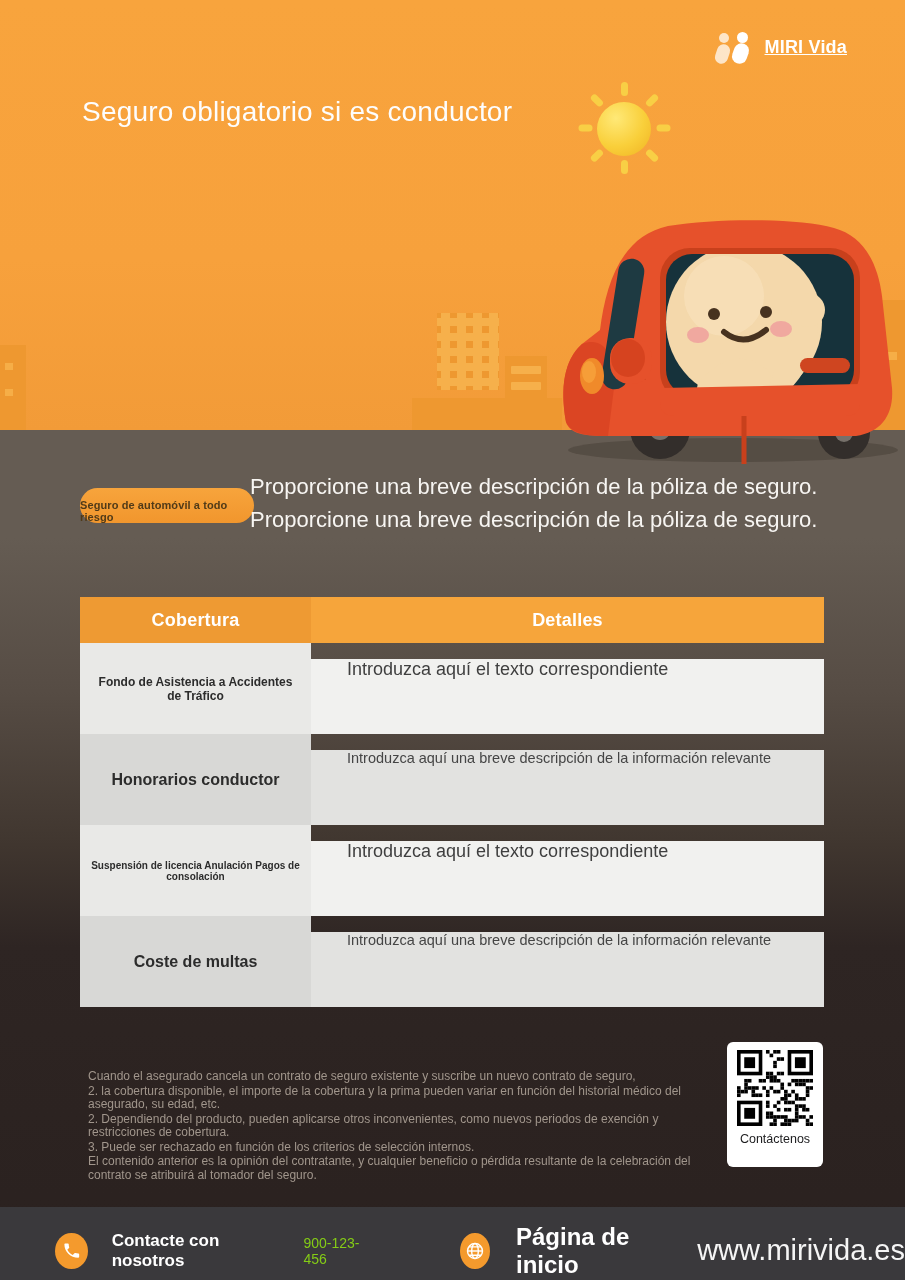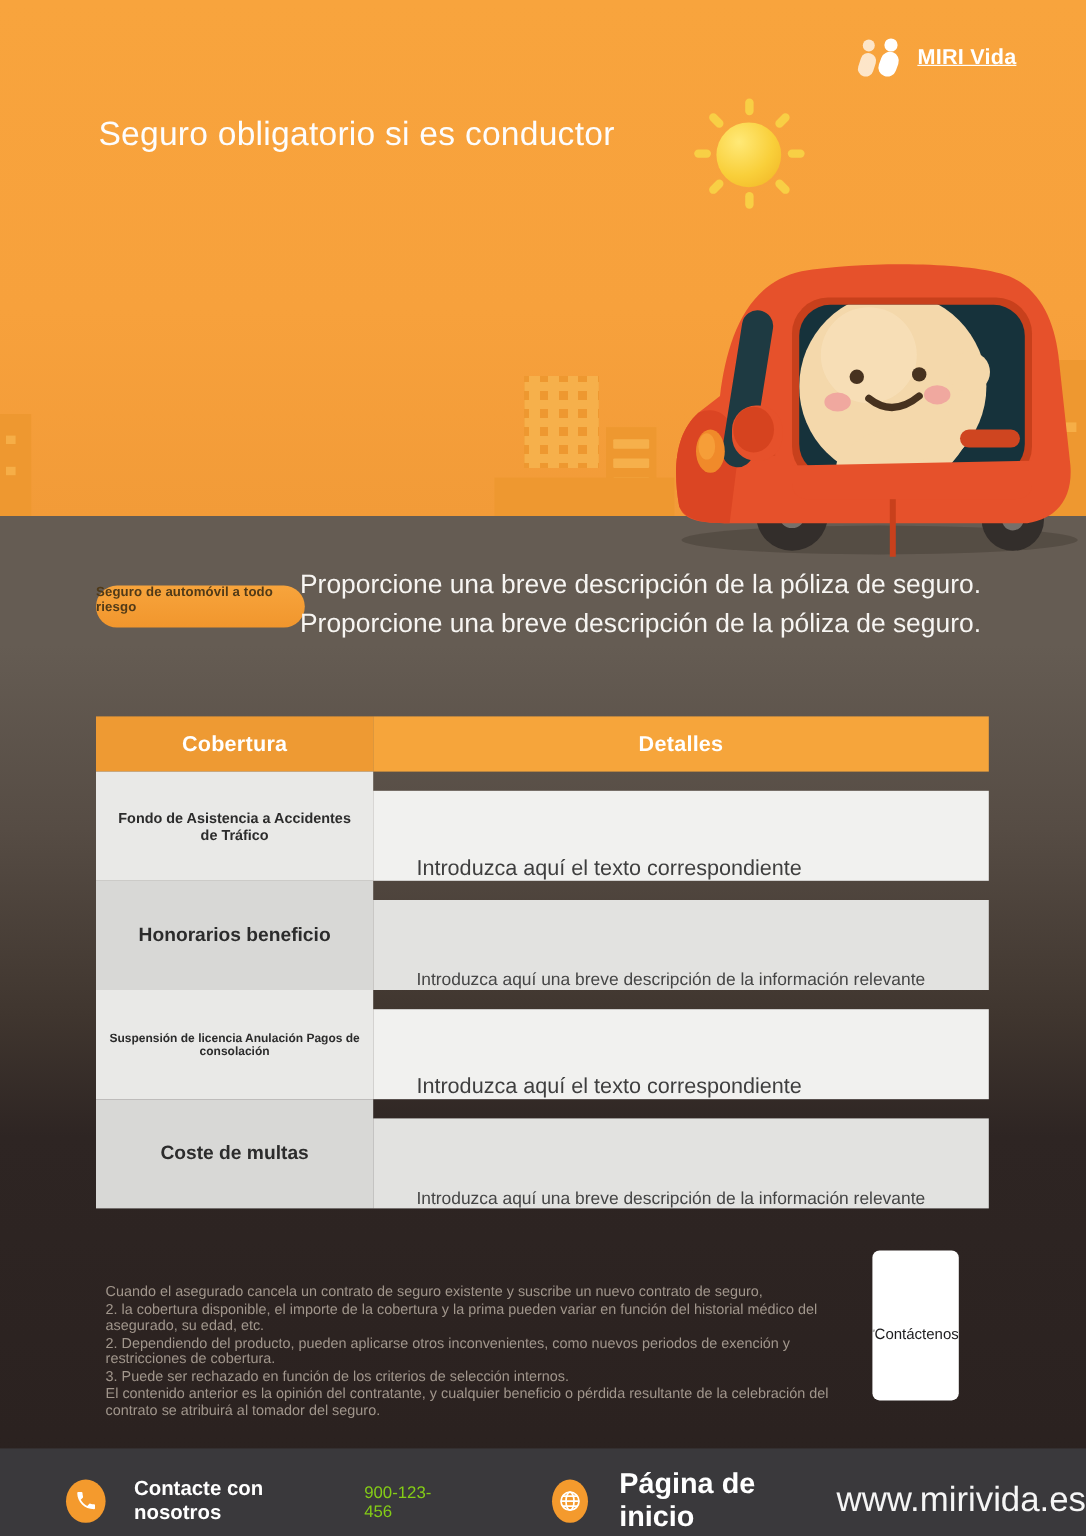--- a/index.html
+++ b/index.html
@@ -48,52 +48,52 @@
   .bld.b-r2 { left:868px; top:300px; width:37px; height:130px; }
   .bld.b-r2 .dot, .bld.b-r1 .dot { position:absolute; width:9px; height:8px; background:#f6ae47; }
   .bld.b-l0 { left:0px; top:345px; width:26px; height:85px; }
   .bld.b-l0 .dot { position:absolute; width:8px; height:7px; background:#f6ae47; }
 
   
   .car { position:absolute; left:548px; top:192px; width:362px; height:272px; z-index:5; }
 
   
   .badge { position:absolute; left:80px; top:488px; width:174px; height:35px; border-radius:18px;
-           background:linear-gradient(180deg,#f7a43c,#f1962d); display:flex; align-items:flex-start; justify-content:center; }
+           background:linear-gradient(180deg,#f7a43c,#f1962d); display:flex; align-items:flex-end; justify-content:center; }
   .badge span { color:#503a18; font-size:11px; font-weight:bold; letter-spacing:.1px; }
   .intro-desc { position:absolute; left:250px; top:470px; width:590px; text-align:left; color:#f7f5f2; font-size:22px; line-height:33px; }
 
   
   .table { position:absolute; left:80px; top:597px; width:744px; }
   .t-head { display:flex; height:46px; }
   .t-head .c1 { width:231px; background:#ee9a33; display:flex; align-items:center; justify-content:center; }
   .t-head .c2 { flex:1; background:#f6a53b; display:flex; align-items:center; justify-content:center; }
   .t-head span { color:#fff; font-size:18px; font-weight:bold; letter-spacing:.2px; }
   .t-row { display:flex; height:91px; }
   .t-row .c1 { width:231px; display:flex; align-items:center; justify-content:center; text-align:center; padding:0 10px; }
-  .t-row .c2 { flex:1; display:flex; align-items:flex-end; padding:0 36px;margin-top:16px; }
+  .t-row .c2 { flex:1; display:flex; align-items:flex-start; padding:0 36px;margin-top:16px; }
   .t-row.light .c1 { background:#e9e9e7; }
   .t-row.light .c2 { background:#f1f1ef; }
   .t-row.dark .c1 { background:#d8d8d6; }
   .t-row.dark .c2 { background:#e2e2e0; }
   .t-row .label { color:#2c2c2c; font-weight:bold; }
   .t-row.r0 .label { font-size:12px; }
   .t-row.r1 .label { font-size:16px; }
   .t-row.r2 .label { font-size:10px; }
   .t-row.r3 .label { font-size:16px; }
   .t-row .detail { color:#454545; }
   .t-row.r0 .detail, .t-row.r2 .detail { font-size:18px; color:#3f3f3f; }
   .t-row.r1 .detail, .t-row.r3 .detail { font-size:14.5px; }
 
   
   .footnotes { position:absolute; left:88px; top:1070px; width:625px; color:#a1968c; font-size:12px; line-height:13.5px; }
   .footnotes div { margin-bottom:1px; }
 
-  .qr-card { position:absolute; left:727px; top:1042px; width:72px; height:125px; background:#fff; border-radius:6px;
-             display:flex; align-items:center; padding-top:8px; }
+  .qr-card { position:absolute; left:727px; top:1042px; width:96px; height:125px; background:#fff; border-radius:6px;
+             display:flex; flex-direction:column; align-items:center; padding-top:8px; }
   .qr-card svg { display:block; }
   .qr-label { margin-top:6px; color:#1c1c1e; font-size:12.5px; }
 
   
   .footer { position:absolute; left:0; top:1207px; width:905px; height:87px; background:#3a393c;
             display:flex; align-items:center; }
   .f-group { display:flex; align-items:center; }
   .f-circle { width:36px; height:36px; border-radius:50%; background:#f49a2d; display:flex; align-items:center; justify-content:center; }
   .f-contact { margin-left:55px; gap:12px; }
   .f-contact-label { color:#fff; font-size:17px; font-weight:bold; }
@@ -227,21 +227,21 @@
     <div class="t-row light r0">
       <div class="c1">
           <span class="label">Fondo de Asistencia a Accidentes de Tráfico</span>
         </div>
       <div class="c2">
           <span class="detail">Introduzca aquí el texto correspondiente</span>
         </div>
     </div>
     <div class="t-row dark r1">
       <div class="c1">
-          <span class="label">Honorarios beneficio</span>
+          <span class="label">Honorarios conductor</span>
         </div>
       <div class="c2">
           <span class="detail">Introduzca aquí una breve descripción de la información relevante</span>
         </div>
     </div>
     <div class="t-row light r2">
       <div class="c1">
           <span class="label">Suspensión de licencia Anulación Pagos de consolación</span>
         </div>
       <div class="c2">

